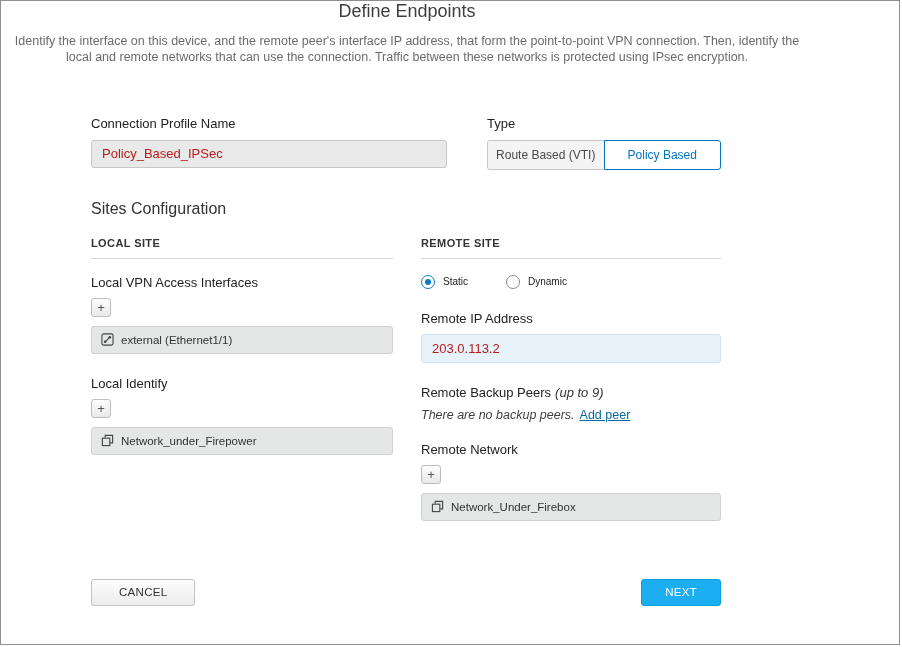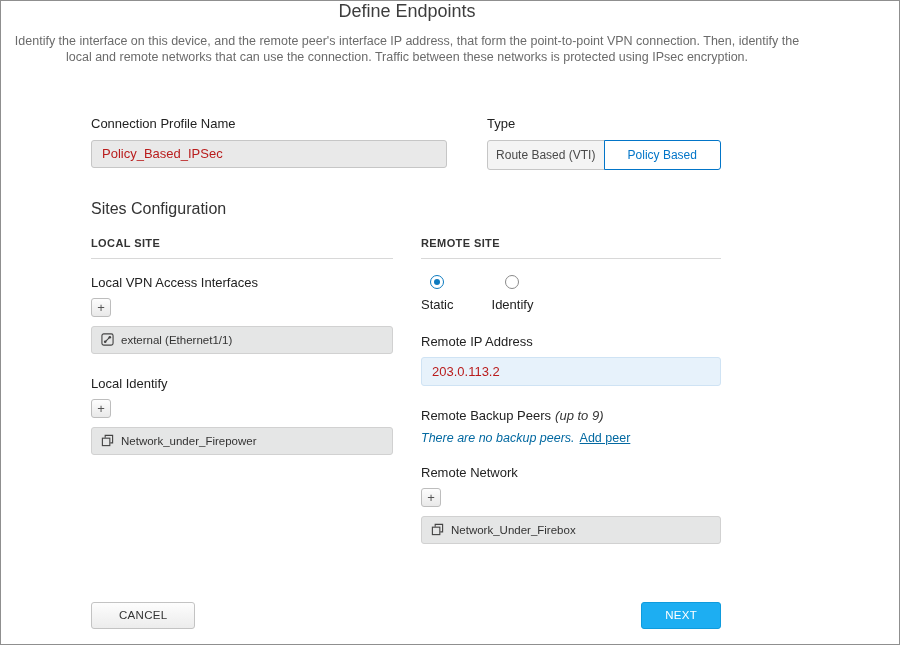--- a/index.html
+++ b/index.html
@@ -112,35 +112,35 @@
     border: 1px solid #d1d1d1;
     border-radius: 3px;
     font-size: 11.5px;
     color: #333;
     cursor: pointer;
   }
   .item-box svg { display: block; flex: none; }
   .spacer-22 { height: 22px; }
 
   .radio-row { display: flex; gap: 38px; align-items: center; }
-  .radio { display: flex; align-items: center; gap: 8px; font-size: 13px; color: #222; cursor: pointer; flex-direction: column; }
+  .radio { display: flex; align-items: center; gap: 8px; font-size: 10px; color: #222; cursor: pointer; }
   .radio-circle {
     width: 14px; height: 14px;
     border: 1px solid #8a8a8a; border-radius: 50%;
     background: #fff; position: relative; flex: none;
   }
   .radio-circle.checked { border-color: #0b7ac0; }
   .radio-circle.checked::after {
     content: ""; position: absolute; left: 3px; top: 3px;
     width: 6px; height: 6px; border-radius: 50%; background: #0b7ac0;
   }
 
   .hint-em { font-style: italic; color: #333; margin-left: 4px; font-size: 13px; }
   .empty-line { font-size: 12.5px; margin-top: 6px; }
-  .empty-text { font-style: italic; color: #0369a1; }
+  .empty-text { font-style: italic; color: #404040; }
   .add-peer-link { color: #0369a1; text-decoration: underline; cursor: pointer; margin-left: 5px; }
 
   .footer { display: flex; justify-content: space-between; gap: 28px; margin-top: 58px; }
   .btn {
     height: 27px;
     border-radius: 3px;
     font-size: 11.5px;
     letter-spacing: 0.3px;
     cursor: pointer;
     font-family: "Liberation Sans", sans-serif;
@@ -226,21 +226,21 @@
         <div class="col-remote">
           <div class="col-heading">REMOTE SITE</div>
 
           <div class="radio-row">
             <label class="radio">
               <span class="radio-circle checked"></span>
               <span>Static</span>
             </label>
             <label class="radio">
               <span class="radio-circle"></span>
-              <span>Identify</span>
+              <span>Dynamic</span>
             </label>
           </div>
 
           <div class="group-label mt">Remote IP Address</div>
           <input class="text-input input-blue" type="text" value="203.0.113.2" style="">
 
           <div class="group-label mt">
             <span>Remote Backup Peers</span><em class="hint-em">(up to 9)</em>
           </div>
           <div class="empty-line">

